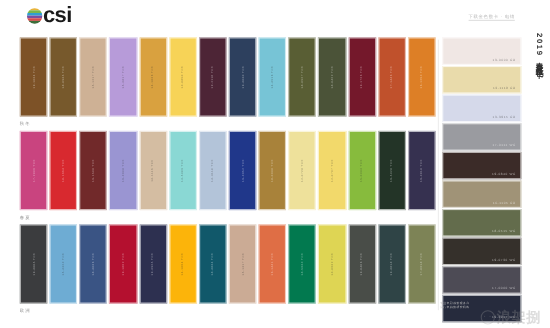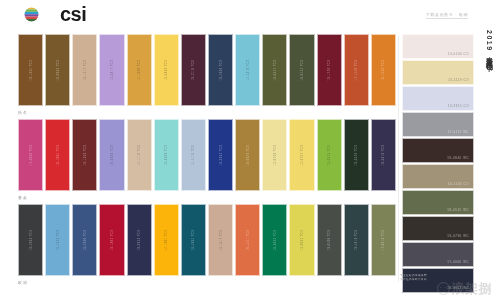--- a/index.html
+++ b/index.html
@@ -29,21 +29,21 @@
     left: 0; top: 0;
     width: 500px;
     height: 34px;
   }
   #logo-wrap {
     position: absolute;
     left: 24px;
     top: 6px;
     display: flex;
     align-items: center;
-    gap: 21px;
+    gap: 0;
     justify-content: flex-end;
   }
   #logo-mark {
     width: 15px;
     height: 15px;
     border-radius: 50%;
     overflow: hidden;
     display: block;
   }
   #logo-text {

